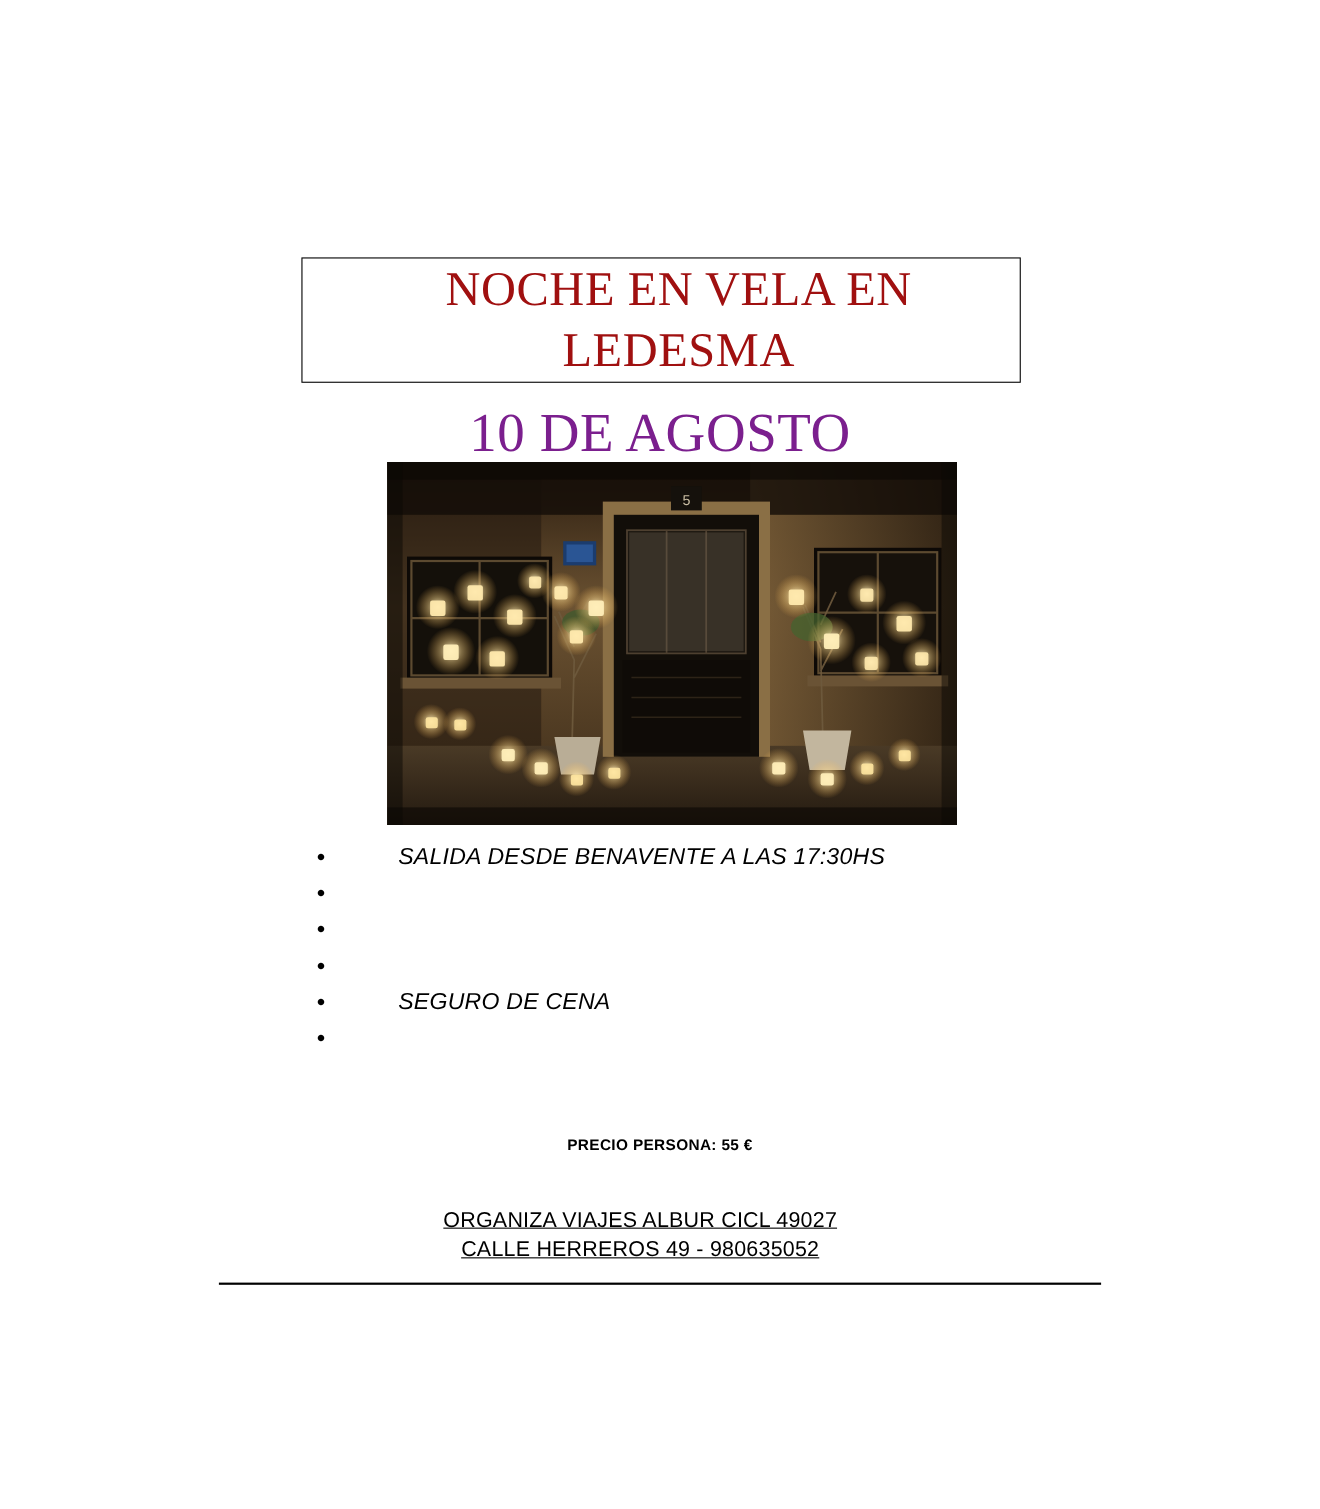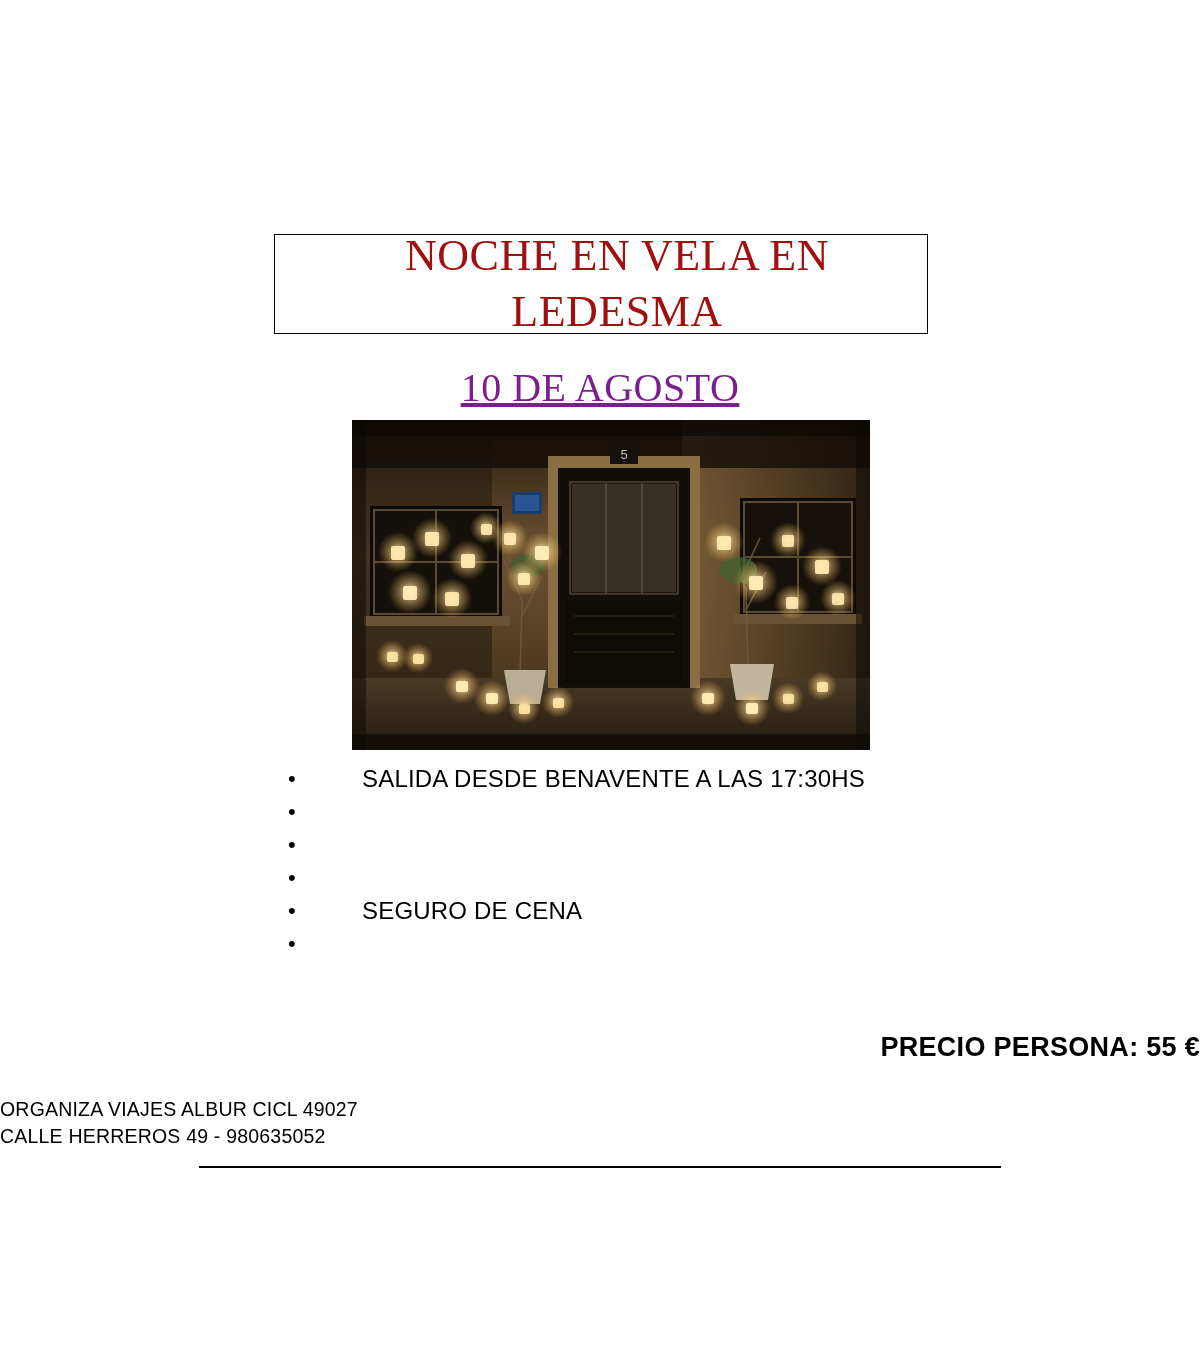--- a/index.html
+++ b/index.html
@@ -21,21 +21,21 @@
     height: 1372px;
     background: #ffffff;
   }
 
   
   .title-box {
     position: absolute;
     left: 274px;
     top: 234px;
     width: 654px;
-    height: 100px;
+    height: 114px;
     border: 1px solid #000000;
     box-sizing: border-box;
     display: flex;
     flex-direction: column;
     align-items: center;
     justify-content: center;
     padding-left: 32px;
   }
   .title-line {
     font-family: "Liberation Serif", serif;
@@ -50,23 +50,22 @@
   
   .date-line {
     position: absolute;
     left: 0;
     top: 364px;
     width: 1200px;
     text-align: center;
   }
   .date-text {
     font-family: "Liberation Serif", serif;
-    font-size: 40px;
+    font-size: 50px;
     color: #7B1F8E;
-    text-decoration: underline;
     letter-spacing: 0.5px;
   }
 
   
   .photo {
     position: absolute;
     left: 352px;
     top: 420px;
     width: 518px;
     height: 330px;
@@ -90,47 +89,50 @@
   .bullet-dot {
     width: 84px;
     flex: 0 0 84px;
     font-size: 22px;
     line-height: 31px;
     text-align: left;
     padding-left: 10px;
     box-sizing: border-box;
   }
   .bullet-text {
-    font-size: 24px;
+    font-size: 21px;
     line-height: 31px;
     letter-spacing: 0.2px;
     color: #000;
+    font-style: italic;
   }
 
   
   .price {
     position: absolute;
     left: 0;
     top: 1032px;
     width: 1200px;
-    text-align: right;
-    font-size: 27px;
+    text-align: center;
+    font-size: 14px;
     font-weight: bold;
     letter-spacing: 0.3px;
   }
 
   
   .footer {
     position: absolute;
     left: 0;
     top: 1096px;
     width: 1164px;
+    text-align: center;
     font-size: 19.5px;
     line-height: 27px;
     letter-spacing: 0.2px;
+    text-decoration: underline;
   }
 
   
   .rule {
     position: absolute;
     left: 199px;
     top: 1166px;
     width: 802px;
     height: 2px;
     background: #000000;

